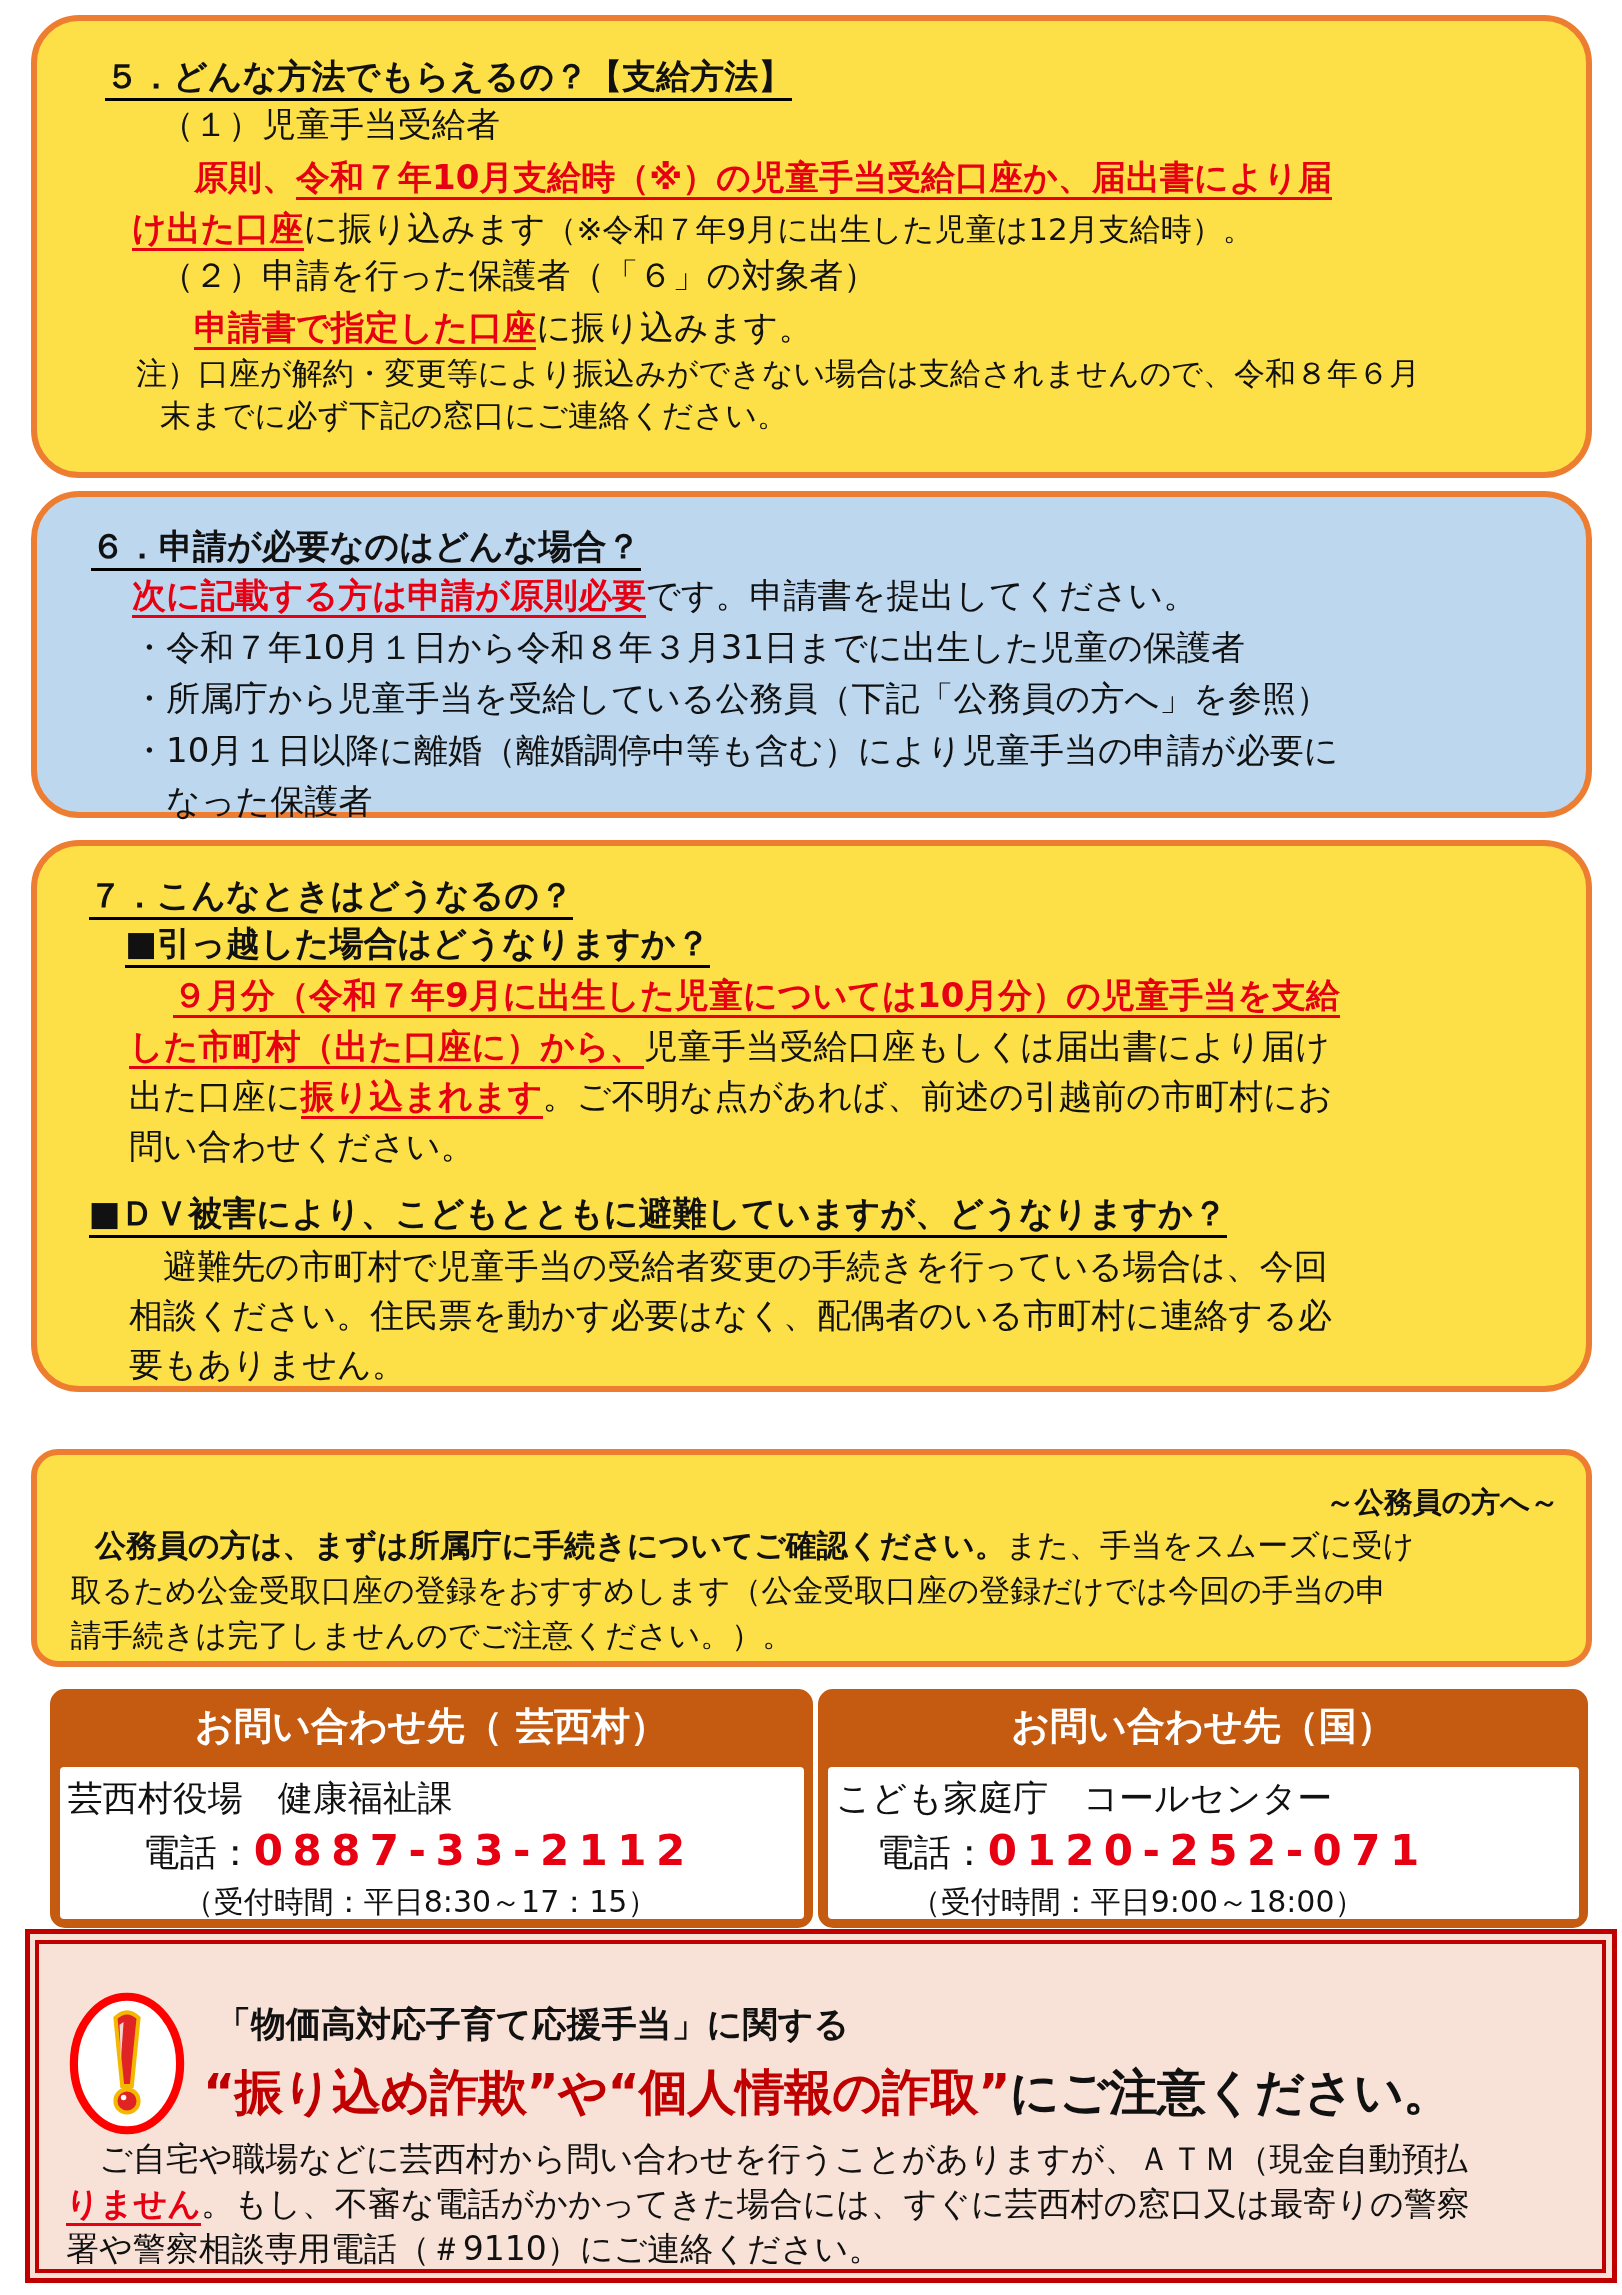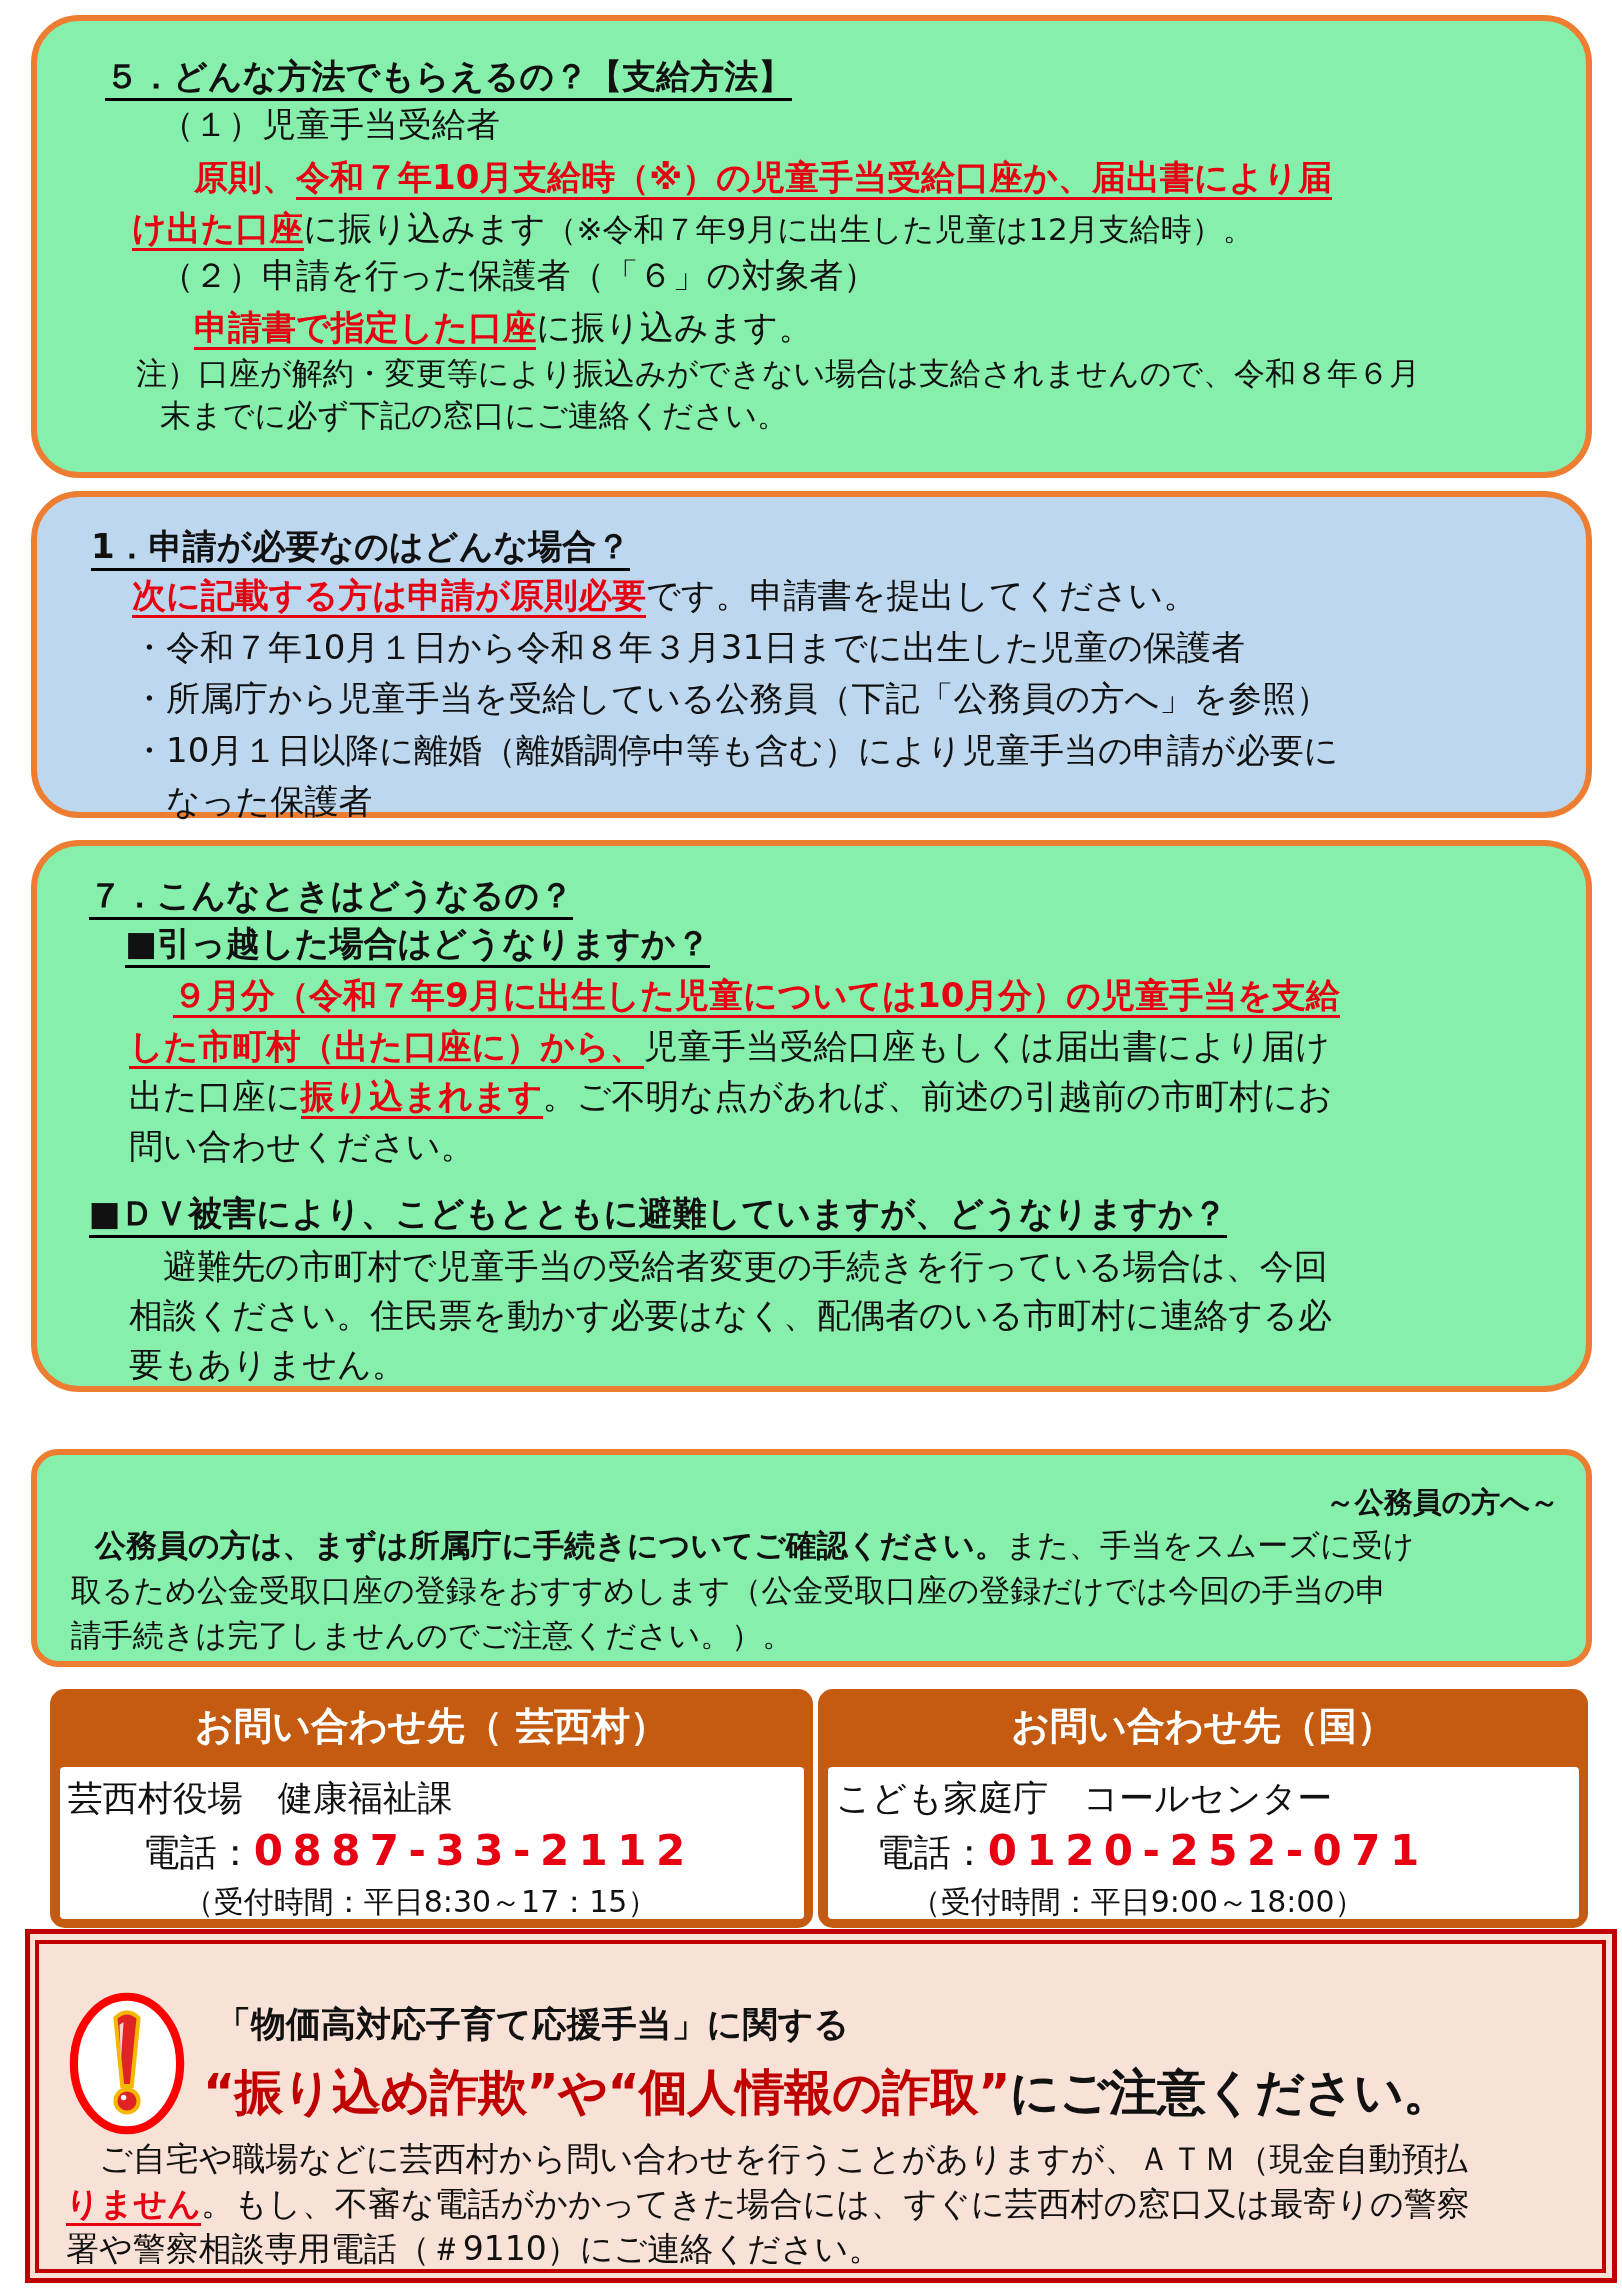--- a/index.html
+++ b/index.html
@@ -3,21 +3,21 @@
 <meta charset="utf-8">
 <style>
   * { box-sizing: border-box; margin: 0; padding: 0; }
   body {
     width: 1623px; height: 2295px; background: #ffffff;
     font-family: "DejaVu Sans", "Liberation Sans", sans-serif;
     color: #111; position: relative; overflow: hidden;
   }
   .box {
     position: absolute; left: 31px; width: 1561px;
-    border: 6.1px solid #ED7D31; border-radius: 48px; background: #86efac;
+    border: 6.1px solid #ED7D31; border-radius: 48px; background: #fde047;
   }
   .box.blue { background: #BDD7EE; }
   .h { font-weight: bold; font-size: 34px; display: inline-block;
        border-bottom: 3.4px solid #000; line-height: 44px; }
   .line { font-size: 34px; line-height: 46px; white-space: nowrap; }
   .red { color: #E60012; font-weight: bold; }
   .ul-red { border-bottom: 3.4px solid #E60012; }
   .bold { font-weight: bold; text-align: right; }
   .small { font-size: 31px; }
 
@@ -66,21 +66,21 @@
   </div>
   <div class="line" style="padding-left:89px;">（２）申請を行った保護者（「６」の対象者）</div>
   <div class="line" style="padding-left:123px;margin-top:5.5px;">
     <span class="red ul-red">申請書で指定した口座</span><span>に振り込みます。</span>
   </div>
   <div class="line small" style="padding-left:65px;line-height:42px;margin-top:2.7px;">注）口座が解約・変更等により振込みができない場合は支給されませんので、令和８年６月</div>
   <div class="line small" style="padding-left:89px;line-height:42px;">末までに必ず下記の窓口にご連絡ください。</div>
 </div>
 
 <div class="box blue" style="top:491px;height:327px;padding:27px 27px 0 27px;">
-  <div class="h" style="margin-left:27px;">1．申請が必要なのはどんな場合？</div>
+  <div class="h" style="margin-left:27px;">６．申請が必要なのはどんな場合？</div>
   <div class="line" style="padding-left:68px;margin-top:1.4px;">
     <span class="red ul-red">次に記載する方は申請が原則必要</span><span>です。申請書を提出してください。</span>
   </div>
   <div class="line" style="padding-left:68px;margin-top:5.5px;">・令和７年10月１日から令和８年３月31日までに出生した児童の保護者</div>
   <div class="line" style="padding-left:68px;margin-top:5.5px;">・所属庁から児童手当を受給している公務員（下記「公務員の方へ」を参照）</div>
   <div class="line" style="padding-left:68px;margin-top:5.5px;">・10月１日以降に離婚（離婚調停中等も含む）により児童手当の申請が必要に</div>
   <div class="line" style="padding-left:102px;margin-top:5.5px;">なった保護者</div>
 </div>
 
 <div class="box" style="top:840px;height:552px;padding:27px 27px 0 27px;">

